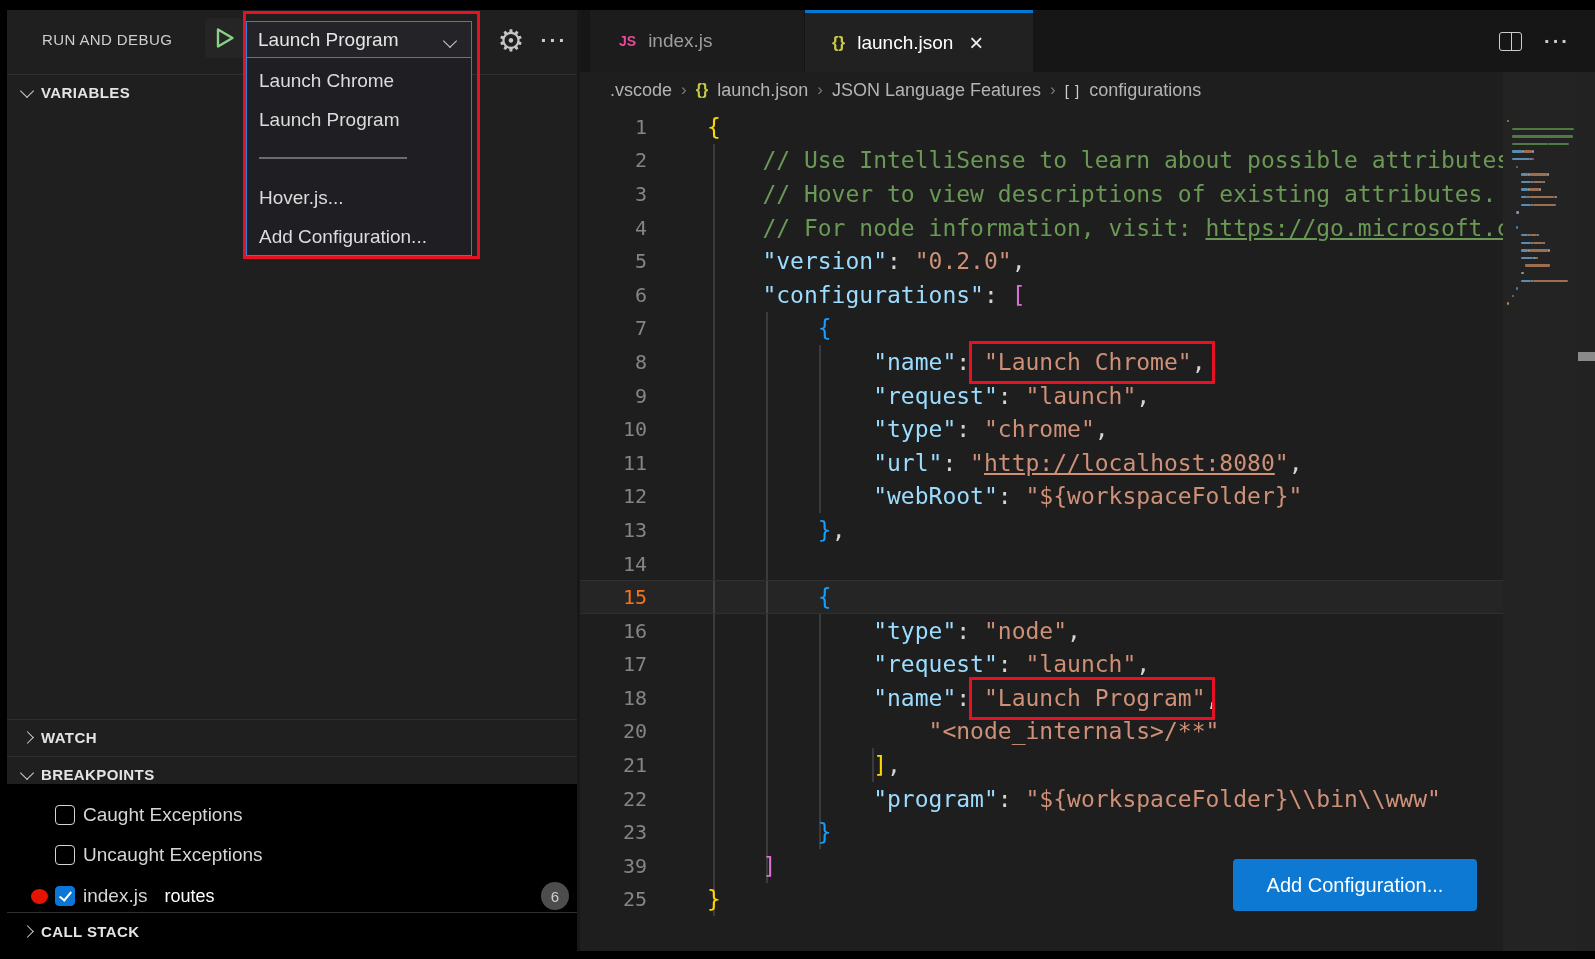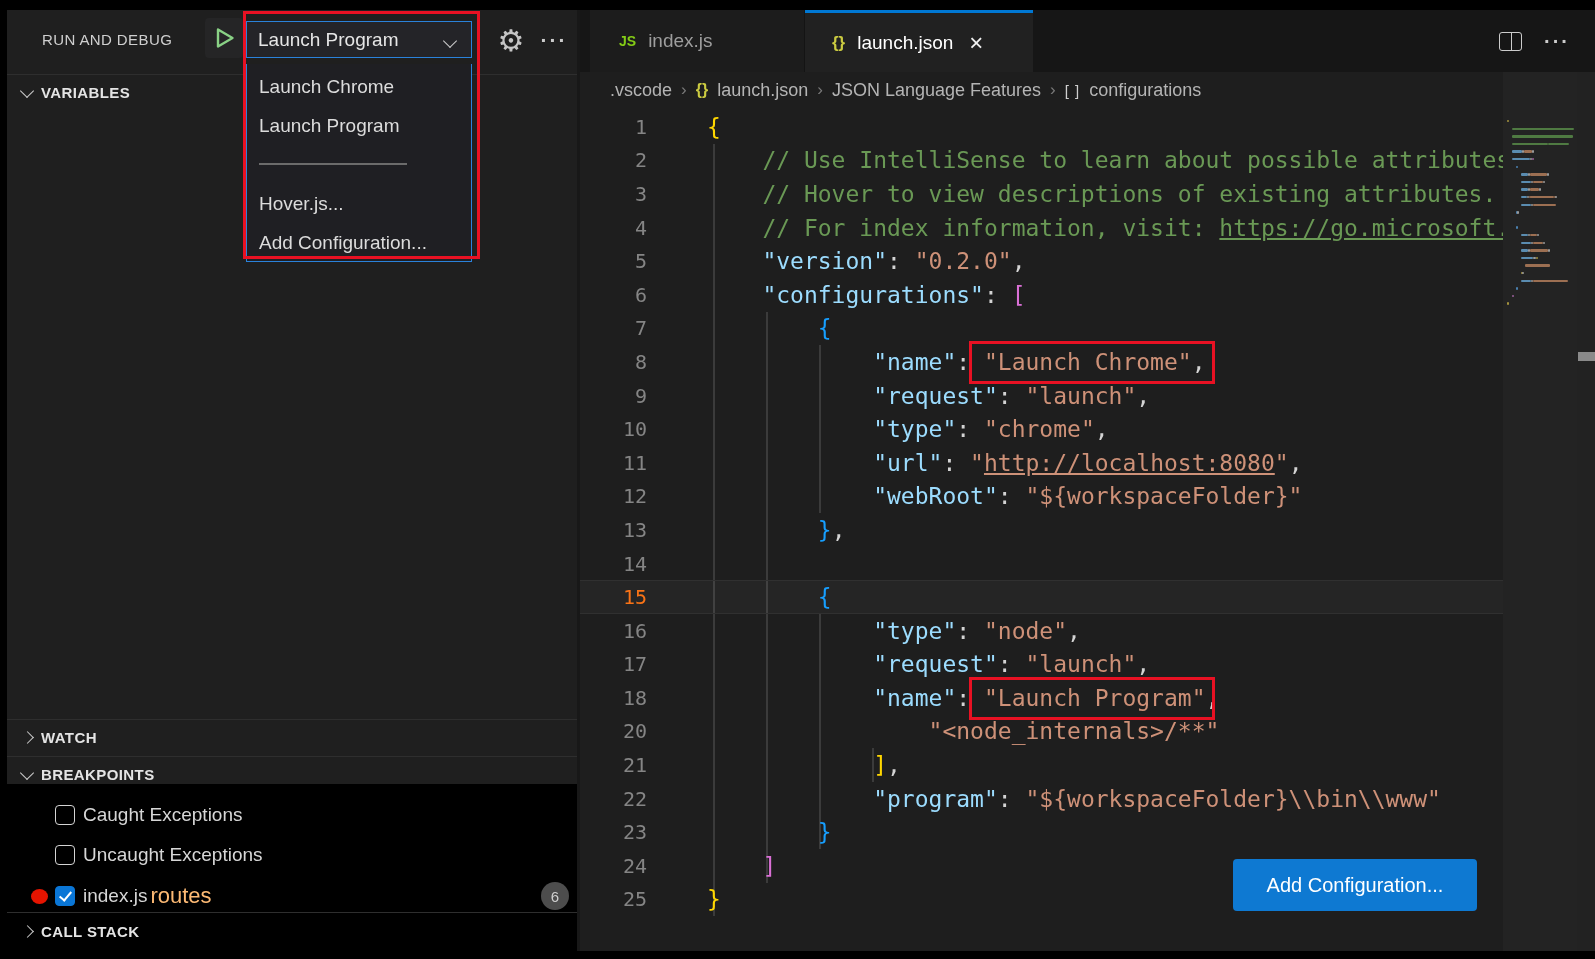--- a/index.html
+++ b/index.html
@@ -26,48 +26,48 @@
     border-bottom:1.8px solid #cccccc;transform:rotate(-45deg);}
   .gear{position:absolute;left:483px;top:9px;width:42px;height:42px;display:flex;align-items:center;
     justify-content:center;font-size:30px;color:#c5c5c5;cursor:pointer;}
   .more-dots{position:absolute;left:529px;top:14px;width:36px;height:32px;display:flex;align-items:center;
     justify-content:center;font-size:21px;font-weight:bold;letter-spacing:2px;color:#cccccc;cursor:pointer;}
   .section-header{position:absolute;left:0;width:100%;height:36px;display:flex;align-items:center;
     border-top:1px solid #2e2e2e;box-sizing:border-box;cursor:pointer;}
   .section-header .chev-wrap{width:28px;display:flex;justify-content:center;margin-left:6px;}
   .section-header .sec-label{font-size:15px;font-weight:bold;color:#e4e4e4;letter-spacing:.4px;}
   
-  .dropdown-menu{position:absolute;left:239px;top:54px;width:226px;height:198px;background:#1f1f23;
+  .dropdown-menu{position:absolute;left:239px;top:48px;width:226px;height:198px;background:#1f1f23;
     border:1.5px solid #2a82da;border-top:none;box-sizing:border-box;z-index:5;}
   .menu-item{position:absolute;left:12px;font-size:19px;color:#dcdcdc;height:30px;line-height:30px;cursor:pointer;}
   .menu-sep{position:absolute;left:12px;width:148px;height:2px;background:#6b6b6b;}
   
   .bp-row{position:absolute;left:0;width:100%;height:40px;display:flex;align-items:center;cursor:pointer;}
   .bp-dot-slot{width:41px;display:flex;justify-content:flex-end;}
   .bp-dot{width:17px;height:15px;border-radius:50%;background:#e51400;margin-right:0px;}
   .checkbox{width:20px;height:20px;border:1.8px solid #d4d4d4;border-radius:4px;box-sizing:border-box;
     margin-left:7px;background:transparent;position:relative;flex:none;}
   .checkbox.checked{background:#0a76d6;border-color:#0a76d6;}
   .checkbox.checked::after{content:"";position:absolute;left:5.5px;top:1.5px;width:5px;height:10px;
     border-right:2.3px solid #fff;border-bottom:2.3px solid #fff;transform:rotate(40deg);}
   .bp-label{font-size:19px;color:#d6d6d6;margin-left:8px;}
-  .bp-suffix{font-size:22px;color:#fdba74;margin-left:3px;}
+  .bp-suffix{font-size:18px;color:#ffffff;margin-left:17px;}
   .bp-badge{position:absolute;right:8px;width:28px;height:28px;border-radius:50%;background:#4d4d4d;
     color:#d0d0d0;font-size:15px;display:flex;align-items:center;justify-content:center;}
   
   .vsep{position:absolute;left:577px;top:10px;width:3px;height:941px;background:#181818;}
   .editor{position:absolute;left:580px;top:10px;width:1015px;height:941px;background:#1e1e1e;overflow:hidden;}
   .tabbar{position:absolute;left:0;top:0;width:100%;height:62px;background:#161616;}
   .tab{position:absolute;top:0;height:62px;display:flex;align-items:center;box-sizing:border-box;cursor:pointer;}
   .tab.inactive{background:#1c1c1c;border-right:1px solid #141414;}
   .tab.active{background:#212121;border-top:3px solid #0078d4;}
   .tab .tab-label{font-size:19px;margin-left:12px;}
   .tab.inactive .tab-label{color:#9d9d9d;}
   .tab.active .tab-label{color:#ffffff;}
-  .ico-js{font-size:14px;font-weight:bold;color:#84cc16;margin-left:29px;}
+  .ico-js{font-size:14px;font-weight:bold;color:#ec4899;margin-left:29px;}
   .ico-braces{font-size:17px;font-weight:bold;color:#cbcb41;margin-left:27px;}
   .tab-close{font-size:24px;color:#f0f0f0;margin-left:16px;margin-right:18px;cursor:pointer;}
   .tab-actions{position:absolute;right:0;top:0;height:62px;display:flex;align-items:center;gap:22px;padding-right:25px;}
   .split-icon{width:21px;height:17px;border:1.7px solid #cccccc;border-radius:3px;position:relative;cursor:pointer;}
   .split-icon::after{content:"";position:absolute;left:50%;top:0;width:1.7px;height:100%;background:#cccccc;}
   .editor-dots{font-size:20px;font-weight:bold;letter-spacing:2px;color:#cccccc;cursor:pointer;}
   .breadcrumbs{position:absolute;left:30px;top:62px;height:36px;display:flex;align-items:center;gap:9px;
     font-size:18px;color:#b4b4b4;}
   .bc-sep{color:#7a7a7a;font-size:17px;}
   .bc-ico{color:#cbcb41;font-weight:bold;font-size:16px;}
@@ -223,21 +223,21 @@
       <div class="code-row">
         <span class="gutter">2</span>
         <span class="code-text"><span class="tk-c">    // Use IntelliSense to learn about possible attributes.</span></span>
       </div>
       <div class="code-row">
         <span class="gutter">3</span>
         <span class="code-text"><span class="tk-c">    // Hover to view descriptions of existing attributes.</span></span>
       </div>
       <div class="code-row">
         <span class="gutter">4</span>
-        <span class="code-text"><span class="tk-c">    // For index information, visit: </span><span class="tk-cl">https://go.microsoft.com/fwlink/?linkid=830387</span></span>
+        <span class="code-text"><span class="tk-c">    // For node information, visit: </span><span class="tk-cl">https://go.microsoft.com/fwlink/?linkid=830387</span></span>
       </div>
       <div class="code-row">
         <span class="gutter">5</span>
         <span class="code-text"><span class="tk-k">    "version"</span><span class="tk-p">: </span><span class="tk-s">"0.2.0"</span><span class="tk-p">,</span></span>
       </div>
       <div class="code-row">
         <span class="gutter">6</span>
         <span class="code-text"><span class="tk-k">    "configurations"</span><span class="tk-p">: </span><span class="tk-b2">[</span></span>
       </div>
       <div class="code-row">
@@ -298,21 +298,21 @@
       </div>
       <div class="code-row">
         <span class="gutter">22</span>
         <span class="code-text"><span class="tk-k">            "program"</span><span class="tk-p">: </span><span class="tk-s">"${workspaceFolder}\\bin\\www"</span></span>
       </div>
       <div class="code-row">
         <span class="gutter">23</span>
         <span class="code-text"><span class="tk-b3">        }</span></span>
       </div>
       <div class="code-row">
-        <span class="gutter">24</span>
+        <span class="gutter">39</span>
         <span class="code-text"><span class="tk-b2">    ]</span></span>
       </div>
       <div class="code-row">
         <span class="gutter">25</span>
         <span class="code-text"><span class="tk-b1">}</span></span>
       </div>
     </div>
 
   <div class="minimap" id="minimap">
       <div class="minimap-line" style="left: 4px; top: 48px; width: 2px; background: rgb(163, 146, 62);"></div>

